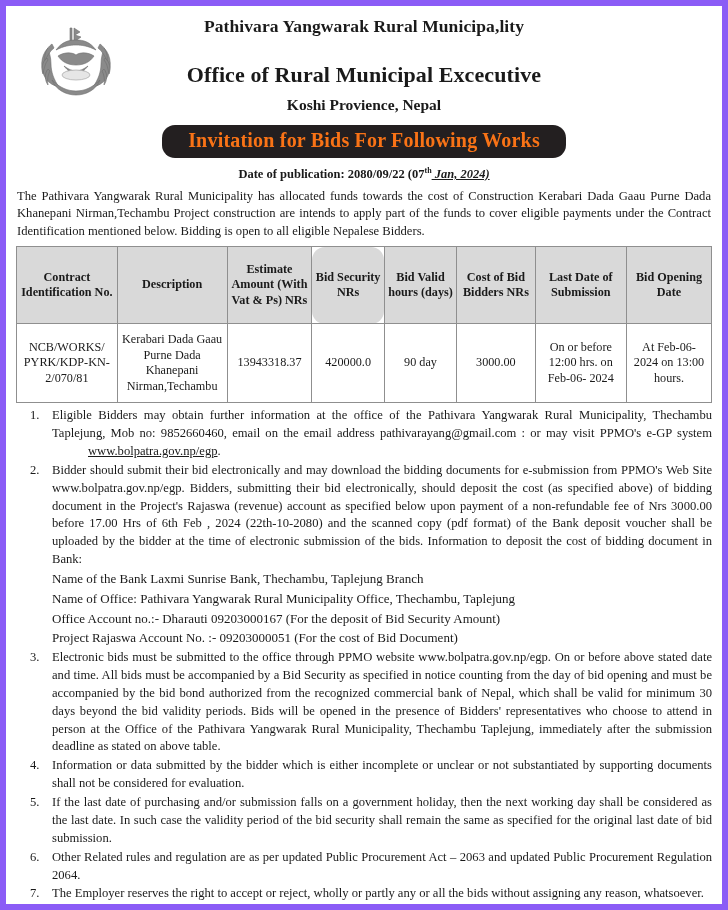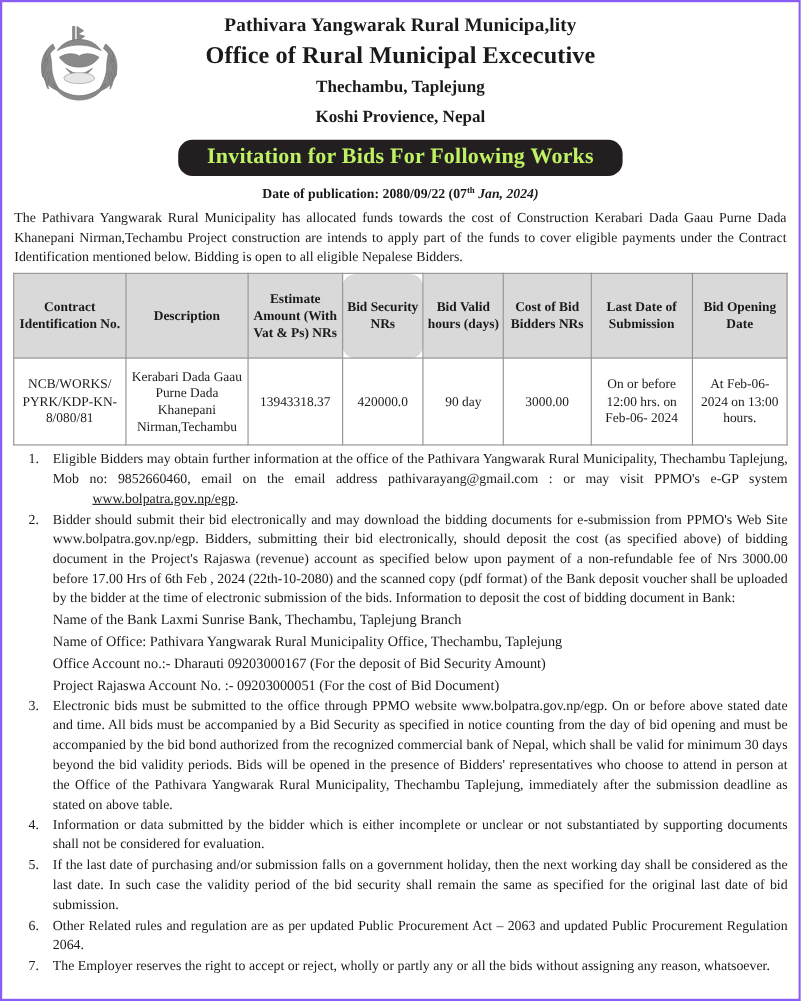--- a/index.html
+++ b/index.html
@@ -11,21 +11,21 @@
   body {
     font-family: "Liberation Serif", "DejaVu Serif", serif;
     color: #1a1a1a;
   }
   #page {
     position: relative;
     width: 728px;
     height: 910px;
     box-sizing: border-box;
     background: #ffffff;
-    border: 2px solid #8b5cf6;
+    border: 6px solid #8b5cf6;
     overflow: hidden;
   }
   .inner {
     padding: 6px 10px 0 10px;
   }
 
   
   .header {
     position: relative;
     text-align: center;
@@ -44,50 +44,51 @@
     font-weight: bold;
     letter-spacing: .1px;
     padding-top: 4px;
     line-height: 1.25;
   }
   .org-line-2 {
     font-size: 22px;
     font-weight: bold;
     line-height: 1.45;
     letter-spacing: .1px;
+    margin-top: 21px;
   }
   .org-line-3, .org-line-4 {
     font-size: 15.5px;
     font-weight: bold;
     line-height: 1.75;
   }
 
   .banner-wrap {
     text-align: center;
     margin-top: 7px;
   }
   .banner {
     display: inline-block;
     background: #231f20;
-    color: #bef264;
+    color: #f97316;
     font-size: 20px;
     font-weight: bold;
     padding: 4px 26px 6px 26px;
     border-radius: 13px;
     letter-spacing: .2px;
   }
   .pubdate {
     text-align: center;
     font-size: 12.5px;
     font-weight: bold;
     margin-top: 8px;
     margin-bottom: 6px;
   }
   .pubdate sup { font-size: 8px; }
-  .pubdate .ital { font-style: italic; }
+  .pubdate .ital { font-style: italic; text-decoration: underline; }
 
   
   .intro {
     font-size: 12.6px;
     line-height: 1.38;
     text-align: justify;
     margin: 0 1px 6px 1px;
   }
 
   
@@ -189,21 +190,20 @@
             <path d="M30 44 C34 47 38 49 42 49 C46 49 50 47 54 44 C50 49 46 52 42 52 C38 52 34 49 30 44 Z"></path>
 
             <path d="M18 58 C26 66 34 69 42 69 C50 69 58 66 66 58 C62 68 52 73 42 73 C32 73 22 68 18 58 Z"></path>
           </g>
           <ellipse cx="42" cy="53" rx="14" ry="5" fill="#e6e6e6" stroke="#9a9a9a" stroke-width="0.6"></ellipse>
         </svg>
       </div>
 
       <div class="org-line-1">Pathivara Yangwarak Rural Municipa,lity</div>
       <div class="org-line-2">Office of Rural Municipal Excecutive</div>
-      <div class="org-line-3">Thechambu, Taplejung</div>
       <div class="org-line-4">Koshi Provience, Nepal</div>
 
       <div class="banner-wrap">
         <span class="banner">Invitation for Bids For Following Works</span>
       </div>
 
       <div class="pubdate">
         <span>Date of publication: 2080/09/22 (07</span><sup>th</sup><span class="ital"> Jan, 2024)</span>
       </div>
     </div>
@@ -218,21 +218,21 @@
           <th class="col3">Estimate Amount (With Vat &amp; Ps)  NRs</th>
           <th class="col4">Bid Security NRs</th>
           <th class="col5">Bid Valid hours (days)</th>
           <th class="col6">Cost of Bid Bidders NRs</th>
           <th class="col7">Last Date of Submission</th>
           <th class="col8">Bid Opening Date</th>
         </tr>
       </thead>
       <tbody>
         <tr>
-          <td>NCB/WORKS/ PYRK/KDP-KN-8/080/81</td>
+          <td>NCB/WORKS/ PYRK/KDP-KN-2/070/81</td>
           <td>Kerabari Dada Gaau Purne Dada Khanepani Nirman,Techambu</td>
           <td>13943318.37</td>
           <td>420000.0</td>
           <td>90 day</td>
           <td>3000.00</td>
           <td>On or before 12:00 hrs. on Feb-06- 2024</td>
           <td>At Feb-06- 2024 on 13:00 hours.</td>
         </tr>
       </tbody>
     </table>

